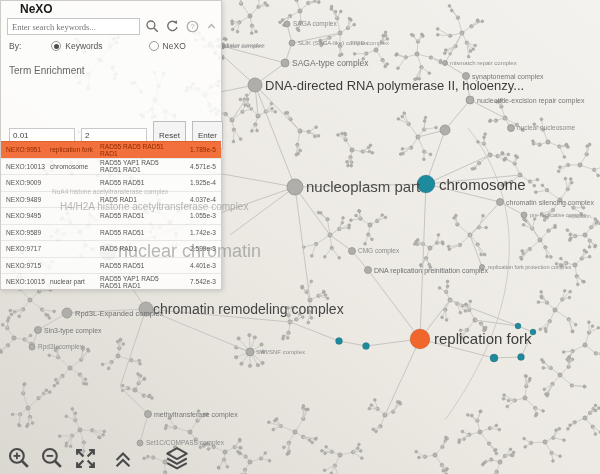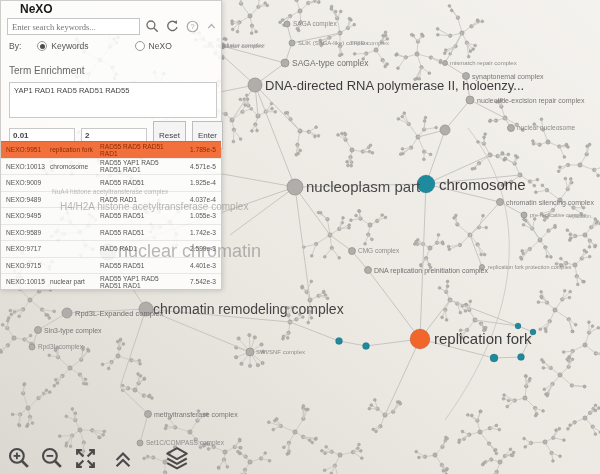--- a/index.html
+++ b/index.html
@@ -11,31 +11,31 @@
   .panel{position:absolute;left:0;top:0;width:222px;height:290px;z-index:2;
     background:rgba(255,255,255,0.84);border:1px solid #cfcdc9;box-sizing:border-box;
     box-shadow:1px 1px 5px rgba(0,0,0,0.15);}
   .app-title{position:absolute;left:8px;top:1px;font-size:12px;font-weight:bold;color:#1a1a1a;margin-left:11px;}
   .search-row{position:absolute;left:6px;top:17px;right:2px;display:flex;align-items:center;gap:5px;}
   .search-input{width:136px;height:15px;font-size:8.5px;border:1px solid #c6c6c6;
     padding:0 4px;background:rgba(255,255,255,0.92);color:#444;outline:none;
     font-family:Liberation Serif, serif;}
   .icon-btn{width:16px;height:16px;border:none;background:none;padding:0;cursor:pointer;display:flex;align-items:center;justify-content:center;}
   .by-row{position:absolute;left:8px;top:40px;display:flex;align-items:center;font-size:8.5px;color:#555;gap:16px;}
-  .radio-item{display:flex;align-items:center;gap:4px;cursor:pointer;}
+  .radio-item{display:flex;align-items:center;gap:4px;margin-left:14px;cursor:pointer;}
   .radio-item:last-child{margin-left:46px;}
   .radio-dot{width:8px;height:8px;border:1px solid #9a9a9a;border-radius:50%;background:#fff;position:relative;}
   .radio-dot.sel::after{content:"";position:absolute;left:1.5px;top:1.5px;width:5px;height:5px;border-radius:50%;background:#4d4d4d;}
   .te-heading{position:absolute;left:8px;top:64px;font-size:10px;color:#666;}
   .te-textarea{position:absolute;left:8px;top:81px;width:198px;height:28px;resize:none;
     border:1px solid #c9c9c9;background:rgba(255,255,255,0.92);font-size:7.5px;color:#444;
     padding:3px 4px;font-family:"Liberation Sans",sans-serif;outline:none;}
   .param-row{position:absolute;left:8px;top:120px;right:4px;display:flex;align-items:center;gap:6px;}
   .param-input{width:58px;height:12px;font-size:8px;border:1px solid #c9c9c9;padding:0 3px;color:#444;
-    background:rgba(255,255,255,0.92);font-family:"Liberation Sans",sans-serif;outline:none;font-weight:bold;}
+    background:rgba(255,255,255,0.92);font-family:"Liberation Sans",sans-serif;outline:none;}
   .mini-btn{font-size:8px;height:28px;border:1px solid #bdbdbd;background:#f4f4f4;color:#444;
     padding:0 5px;cursor:pointer;font-family:"Liberation Sans",sans-serif;}
   .results{position:absolute;left:0;top:140px;right:0;bottom:0;overflow:hidden;}
   .trow{display:flex;align-items:center;height:16.5px;box-sizing:border-box;font-size:6.6px;
     color:#555;border-top:1px solid rgba(0,0,0,0.08);padding:0 5px;cursor:pointer;}
   .trow.hl{background:#f2703c;border-color:#e06030;color:#8f2a00;}
   .c-id{width:44px;}.c-term{width:50px;}.c-genes{flex:1;}.c-p{width:36px;text-align:right;}
   
   .ghosts{position:absolute;left:0;top:0;z-index:3;pointer-events:none;}
   .ghost{position:absolute;white-space:nowrap;color:#7e7e7e;}
@@ -1942,21 +1942,20 @@
           </span>
           <span class="radio-item">
             <span class="radio-dot"></span>
             <span>NeXO</span>
           </span>
         </span>
     </div>
 
     <div class="te-heading">Term Enrichment</div>
 
-    <textarea class="te-textarea" style="">YAP1 RAD1 RAD5 RAD51 RAD55</textarea>
 
     <div class="param-row">
       <input class="param-input" type="text" value="0.01" style="">
       <input class="param-input" type="text" value="2" style="">
       <button class="mini-btn">Reset</button>
       <button class="mini-btn">Enter</button>
     </div>
 
     <div class="results" id="results-table">
         <div class="trow hl">

